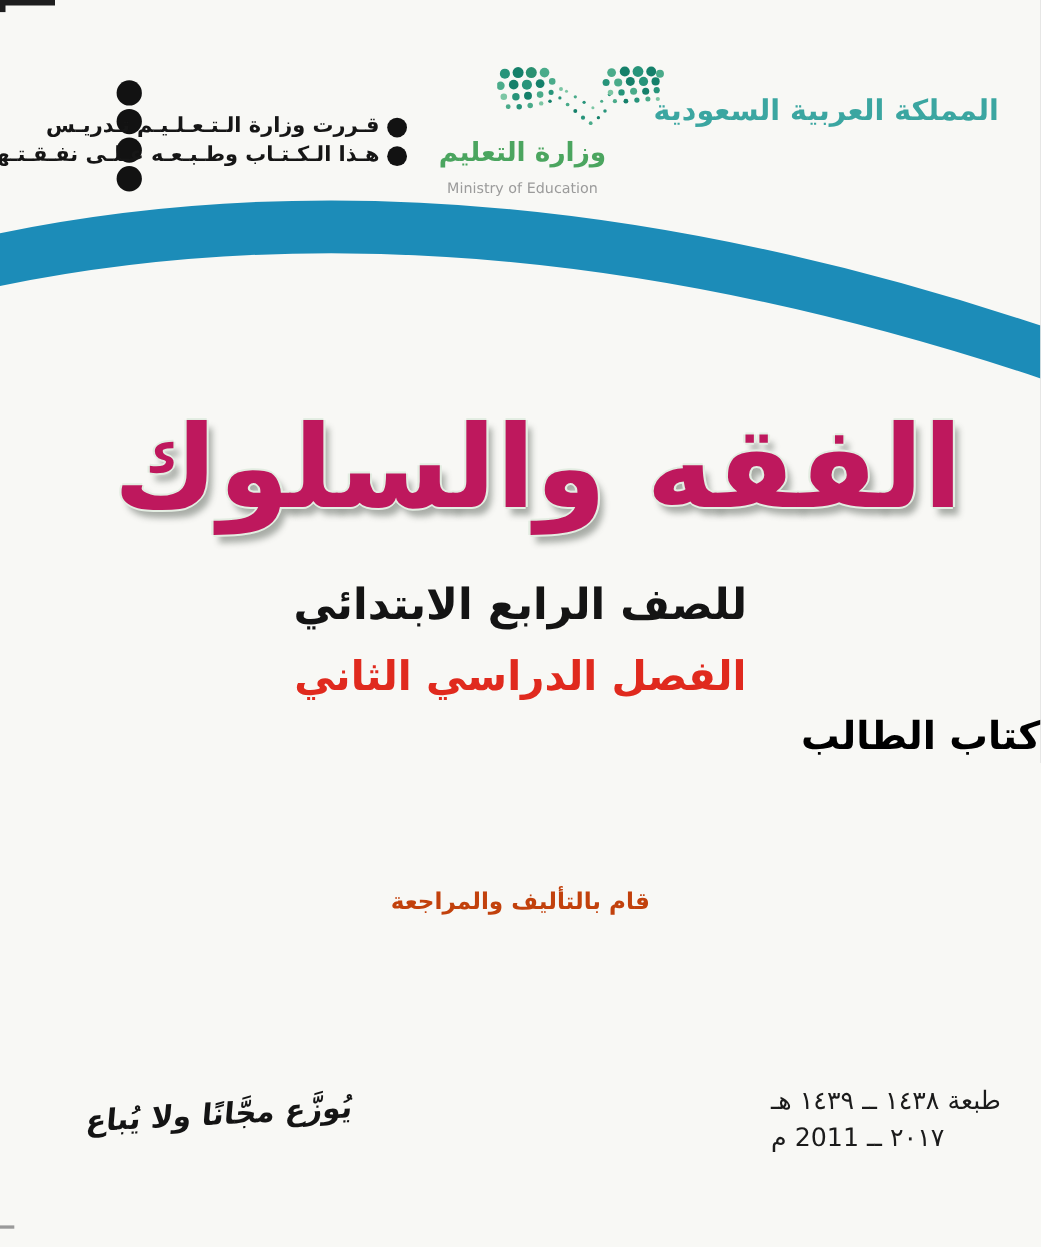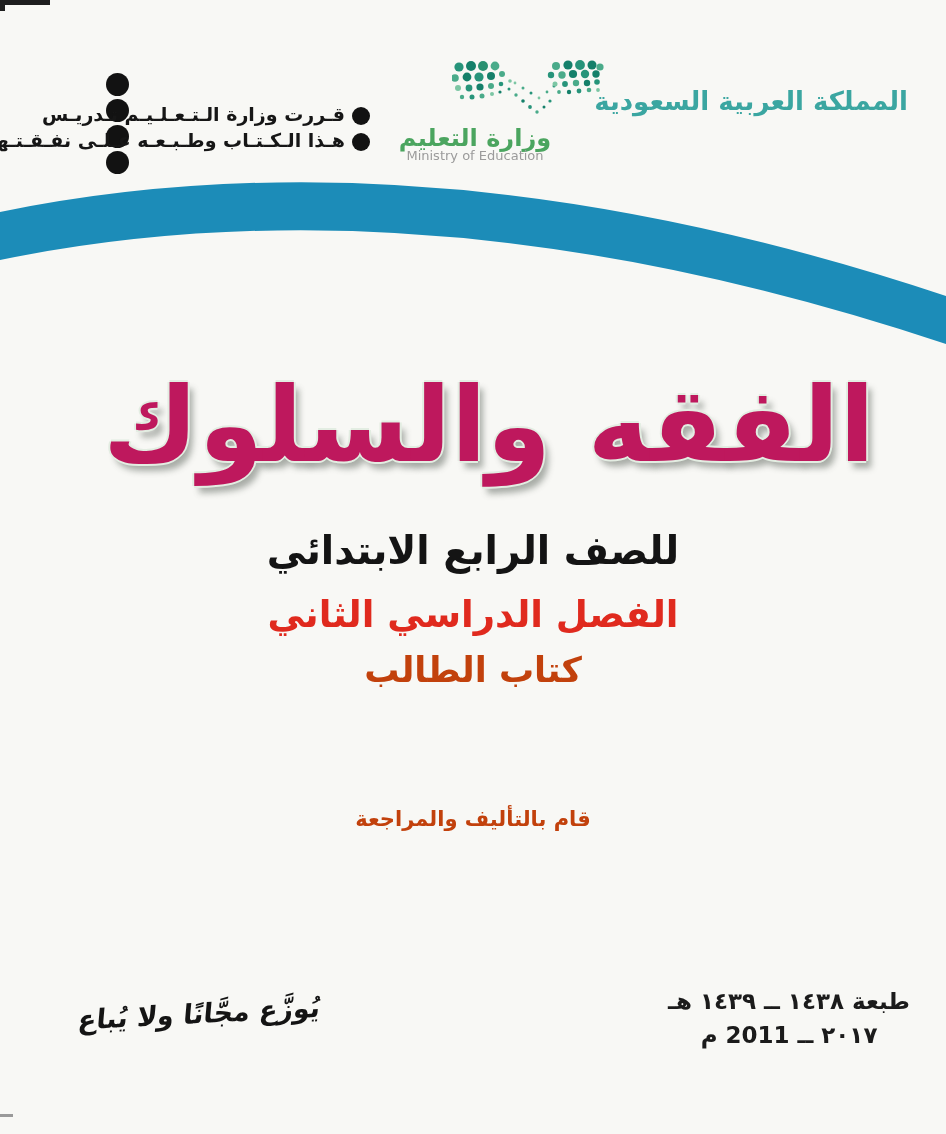--- a/index.html
+++ b/index.html
@@ -17,21 +17,21 @@
     position:absolute;top:86px;right:38px;
     font-size:26px;font-weight:bold;color:#3ba6a1;direction:rtl;white-space:nowrap;
   }
   
   .moe-logo{position:absolute;left:452px;top:60px;}
   .moe-ar{
     position:absolute;left:380px;top:124px;width:190px;text-align:center;
     font-size:24px;font-weight:bold;color:#4ba55f;direction:rtl;white-space:nowrap;
   }
   .moe-en{
-    position:absolute;left:380px;top:148px;width:190px;text-align:center;
+    position:absolute;left:380px;top:164px;width:190px;text-align:center;
     font-size:13px;color:#9b9b9b;white-space:nowrap;
   }
   
   .decree-bullets{position:absolute;left:106px;top:73px;display:flex;flex-direction:column;gap:3px;}
   .bullet{width:23px;height:23px;border-radius:50%;background:#121212;}
   .decree-lines{position:absolute;left:130px;top:99px;width:240px;direction:ltr;}
   .decree-line{
     display:flex;align-items:flex-end;justify-content:flex-end;gap:7px;
     height:26px;white-space:nowrap;padding-left:24px;
   }
@@ -45,28 +45,28 @@
     display:flex;align-items:center;justify-content:center;
     font-size:104px;font-weight:bold;direction:rtl;white-space:nowrap;
     color:#be185d;
     text-shadow:
       -2px 0 0 #e3ede2, 2px 0 0 #e3ede2, 0 -2px 0 #e3ede2, 0 2px 0 #e3ede2,
       5px 7px 6px rgba(70,80,70,0.45);
   }
   .subtitle{position:absolute;left:0;width:946px;text-align:center;direction:rtl;font-weight:bold;white-space:nowrap;}
   .grade{top:528px;font-size:39px;color:#141414;}
   .semester{top:593px;font-size:37px;color:#e02a1e;}
-  .book-type{top:650px;font-size:35px;color:#c2410c;}
+  .book-type{top:650px;font-size:35px;color:#000000;text-align:right;}
   
   .authors{position:absolute;left:0;top:798px;width:946px;text-align:center;direction:rtl;}
   .authors div{font-size:21px;font-weight:bold;line-height:42px;color:#c2410c;white-space:nowrap;}
   
   .edition{
-    position:absolute;right:36px;top:984px;text-align:center;direction:rtl;
-    font-size:23px;font-weight:bold;line-height:34px;color:#1b1b1b;white-space:nowrap;
+    position:absolute;right:36px;top:984px;text-align:left;direction:rtl;
+    font-size:23px;font-weight:normal;line-height:34px;color:#1b1b1b;white-space:nowrap;
   }
   .distribution{
     position:absolute;left:78px;top:998px;
     font-size:27px;font-weight:600;direction:rtl;color:#141414;white-space:nowrap;
     transform:rotate(-3deg) skewX(-8deg);
   }
 </style>
 </head>
 <body>
 

